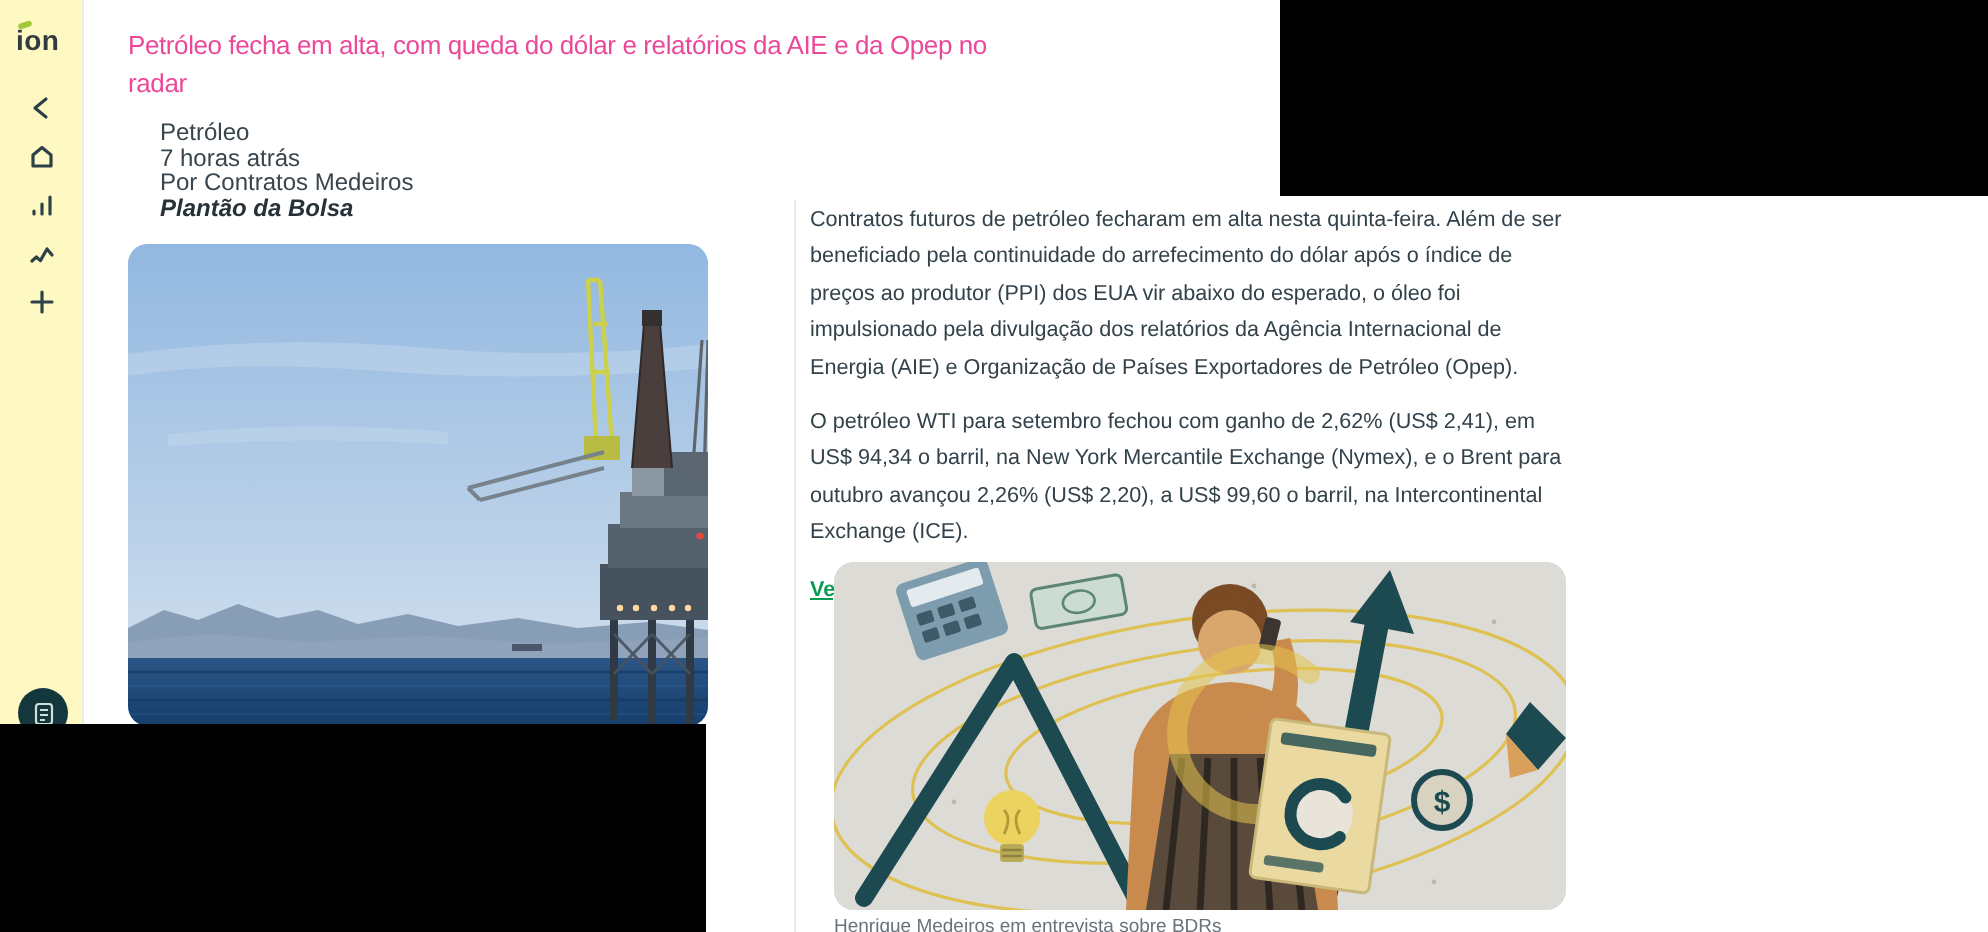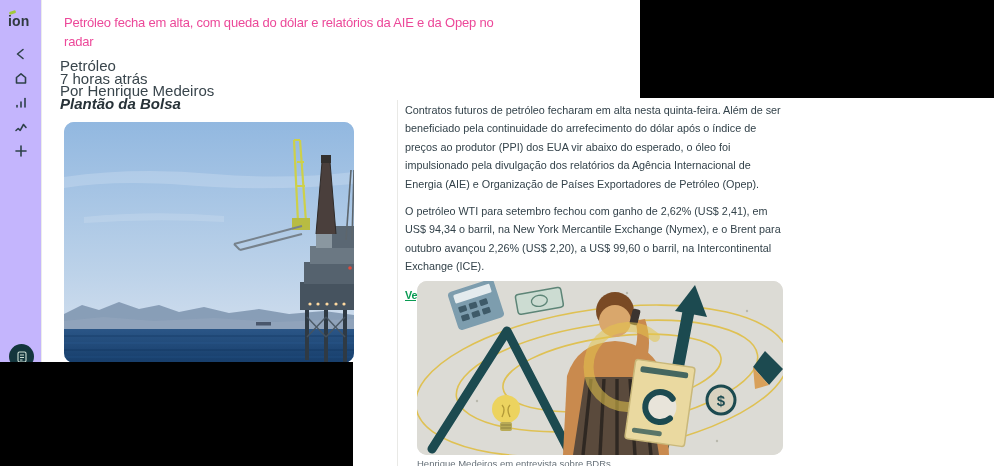--- a/index.html
+++ b/index.html
@@ -4,36 +4,36 @@
 <style>
   * { margin:0; padding:0; box-sizing:border-box; }
   html,body { width:994px; height:466px; }
   body {
     position:relative; overflow:hidden; background:#ffffff;
     font-family:"Liberation Sans", sans-serif; color:#2a3338;
   }
   .abs { position:absolute; }
 
   
-  .sidebar { left:0; top:0; width:42px; height:466px; border-right:1px solid #ececea; background:#c4b5fd; z-index:5; }
+  .sidebar { left:0; top:0; width:42px; height:466px; border-right:1px solid #ececea; background:#fef9c3; z-index:5; }
   .logo-wrap { position:absolute; left:8px; top:12px; width:30px; height:18px; }
   .logo-text { font-size:14px; font-weight:700; letter-spacing:.2px; color:#313b40; }
   .logo-accent { position:absolute; left:1px; top:-1px; width:7px; height:3px; background:#a3c93a; transform:rotate(-18deg); border-radius:2px; }
   .side-icon { position:absolute; left:13px; width:16px; height:16px; display:flex; align-items:center; justify-content:center; cursor:pointer; }
   .side-icon svg { stroke:#2e4149; fill:none; stroke-width:1.6; stroke-linecap:round; stroke-linejoin:round; }
   .badge { position:absolute; left:9px; top:344px; width:25px; height:25px; border-radius:50%; background:#14363d; display:flex; align-items:center; justify-content:center; cursor:pointer; }
 
   
   .content-divider { left:397px; top:100px; width:1px; height:366px; background:#e9e9e6; }
   .black-tr { left:640px; top:0; width:354px; height:98px; background:#000; z-index:50; }
   .black-bl { left:0; top:362px; width:353px; height:104px; background:#000; z-index:50; }
 
   
   .headline { left:64px; top:14px; width:432px; font-size:13px; font-weight:400; line-height:1.44; letter-spacing:-.2px; color:#ec4899; }
-  .meta { left:60px; top:60px; font-size:15px; line-height:12px; color:#39454c; }
+  .meta { left:80px; top:60px; font-size:12px; line-height:12px; color:#39454c; }
   .meta div { margin-bottom:.5px; }
   .meta .program { font-weight:700; color:#273238;font-style:italic; }
   .hero { left:64px; top:122px; width:290px; height:241px; border-radius:10px; overflow:hidden; background:#a9c4e2; }
 
   
   .article { left:405px; top:101px; width:377px; }
   .article p { font-size:10.8px; line-height:18.4px; color:#33424a; margin-bottom:9px; }
   .report-link { display:inline-block; margin-top:2px; font-size:10.8px; font-weight:700; color:#0a9b53; text-decoration:underline; cursor:pointer; }
   .illustration { left:417px; top:281px; width:366px; height:174px; border-radius:10px; overflow:hidden; background:#dcdbd5; }
   .caption { left:417px; top:458px; font-size:9.5px; color:#68727a; }
@@ -84,21 +84,21 @@
       <line x1="4" y1="10" x2="6.5" y2="10" stroke="#cfe0d6" stroke-width="1"></line>
     </svg>
   </div>
 </nav>
 
 <h1 class="abs headline">Petróleo fecha em alta, com queda do dólar e relatórios da AIE e da Opep no radar</h1>
 
 <div class="abs meta">
   <div>Petróleo</div>
   <div>7 horas atrás</div>
-  <div>Por Henrique Medeiros</div>
+  <div>Por Contratos Medeiros</div>
   <div class="program">Plantão da Bolsa</div>
 </div>
 
 <div class="abs hero">
   <svg width="290" height="241" viewBox="0 0 290 241">
     <defs>
       <linearGradient id="sky" x1="0" y1="0" x2="0" y2="1">
         <stop offset="0" stop-color="#92b8e0"></stop>
         <stop offset="0.72" stop-color="#bcd2e9"></stop>
         <stop offset="1" stop-color="#cfdded"></stop>

